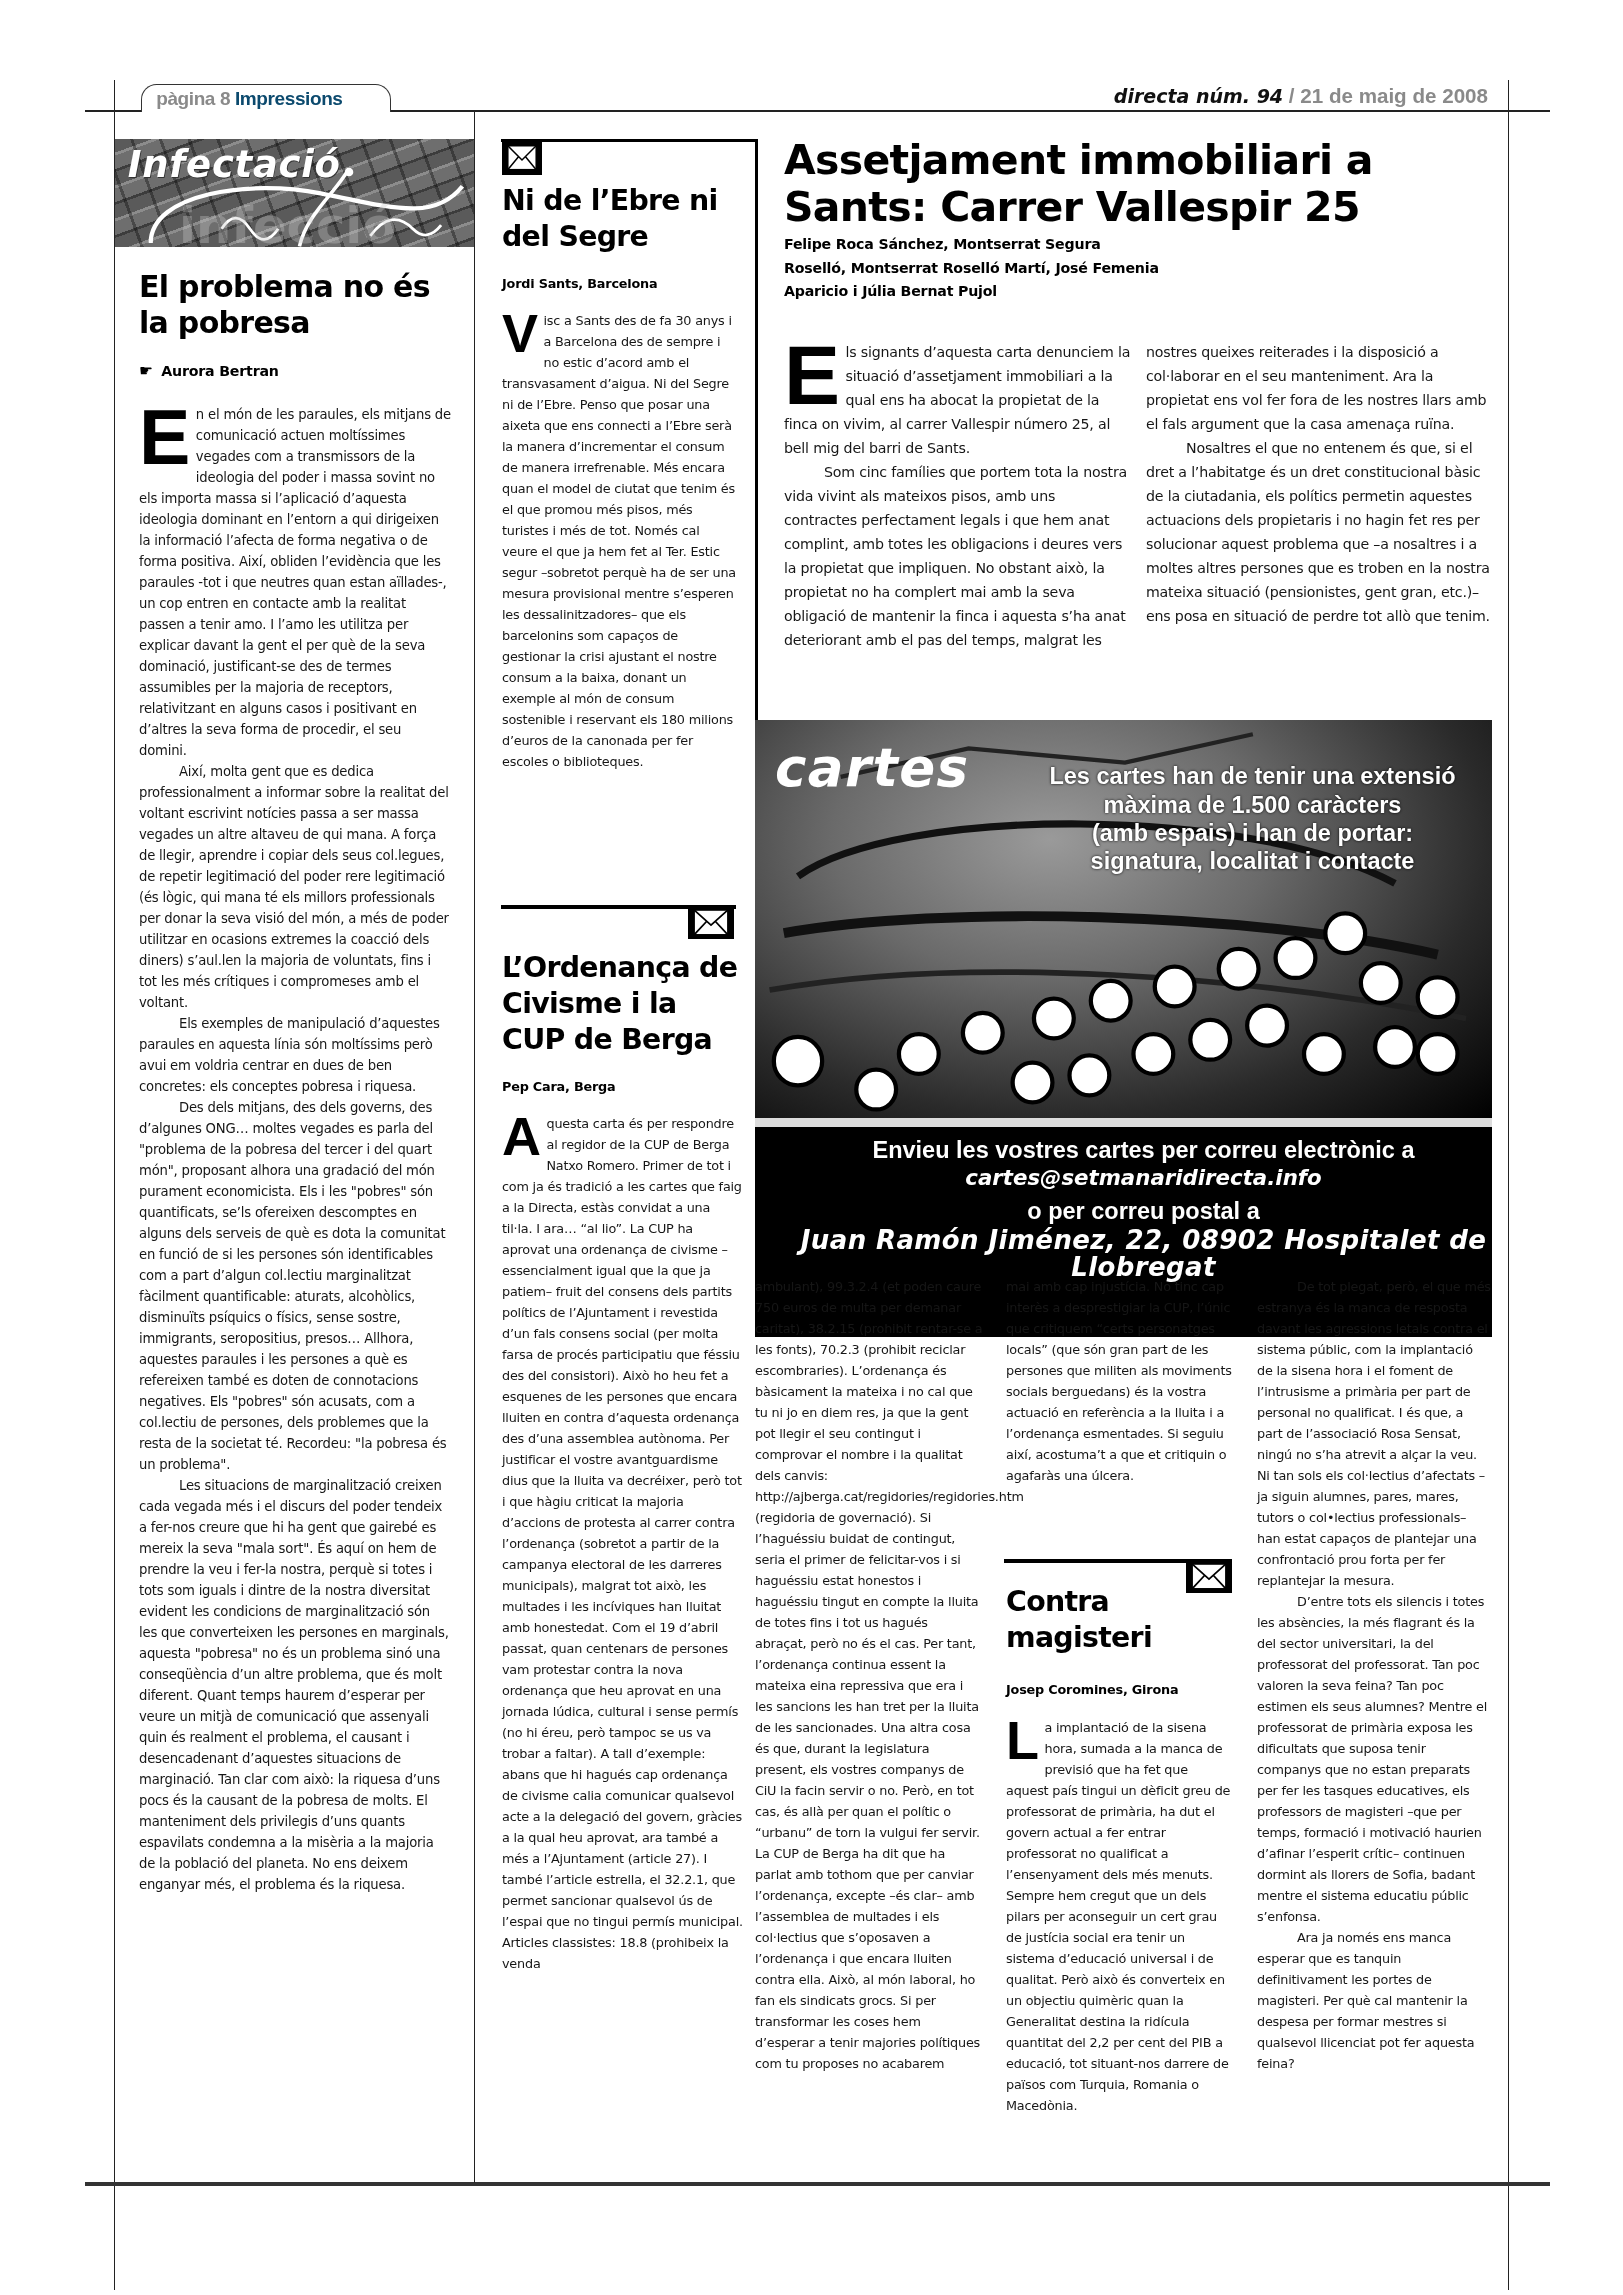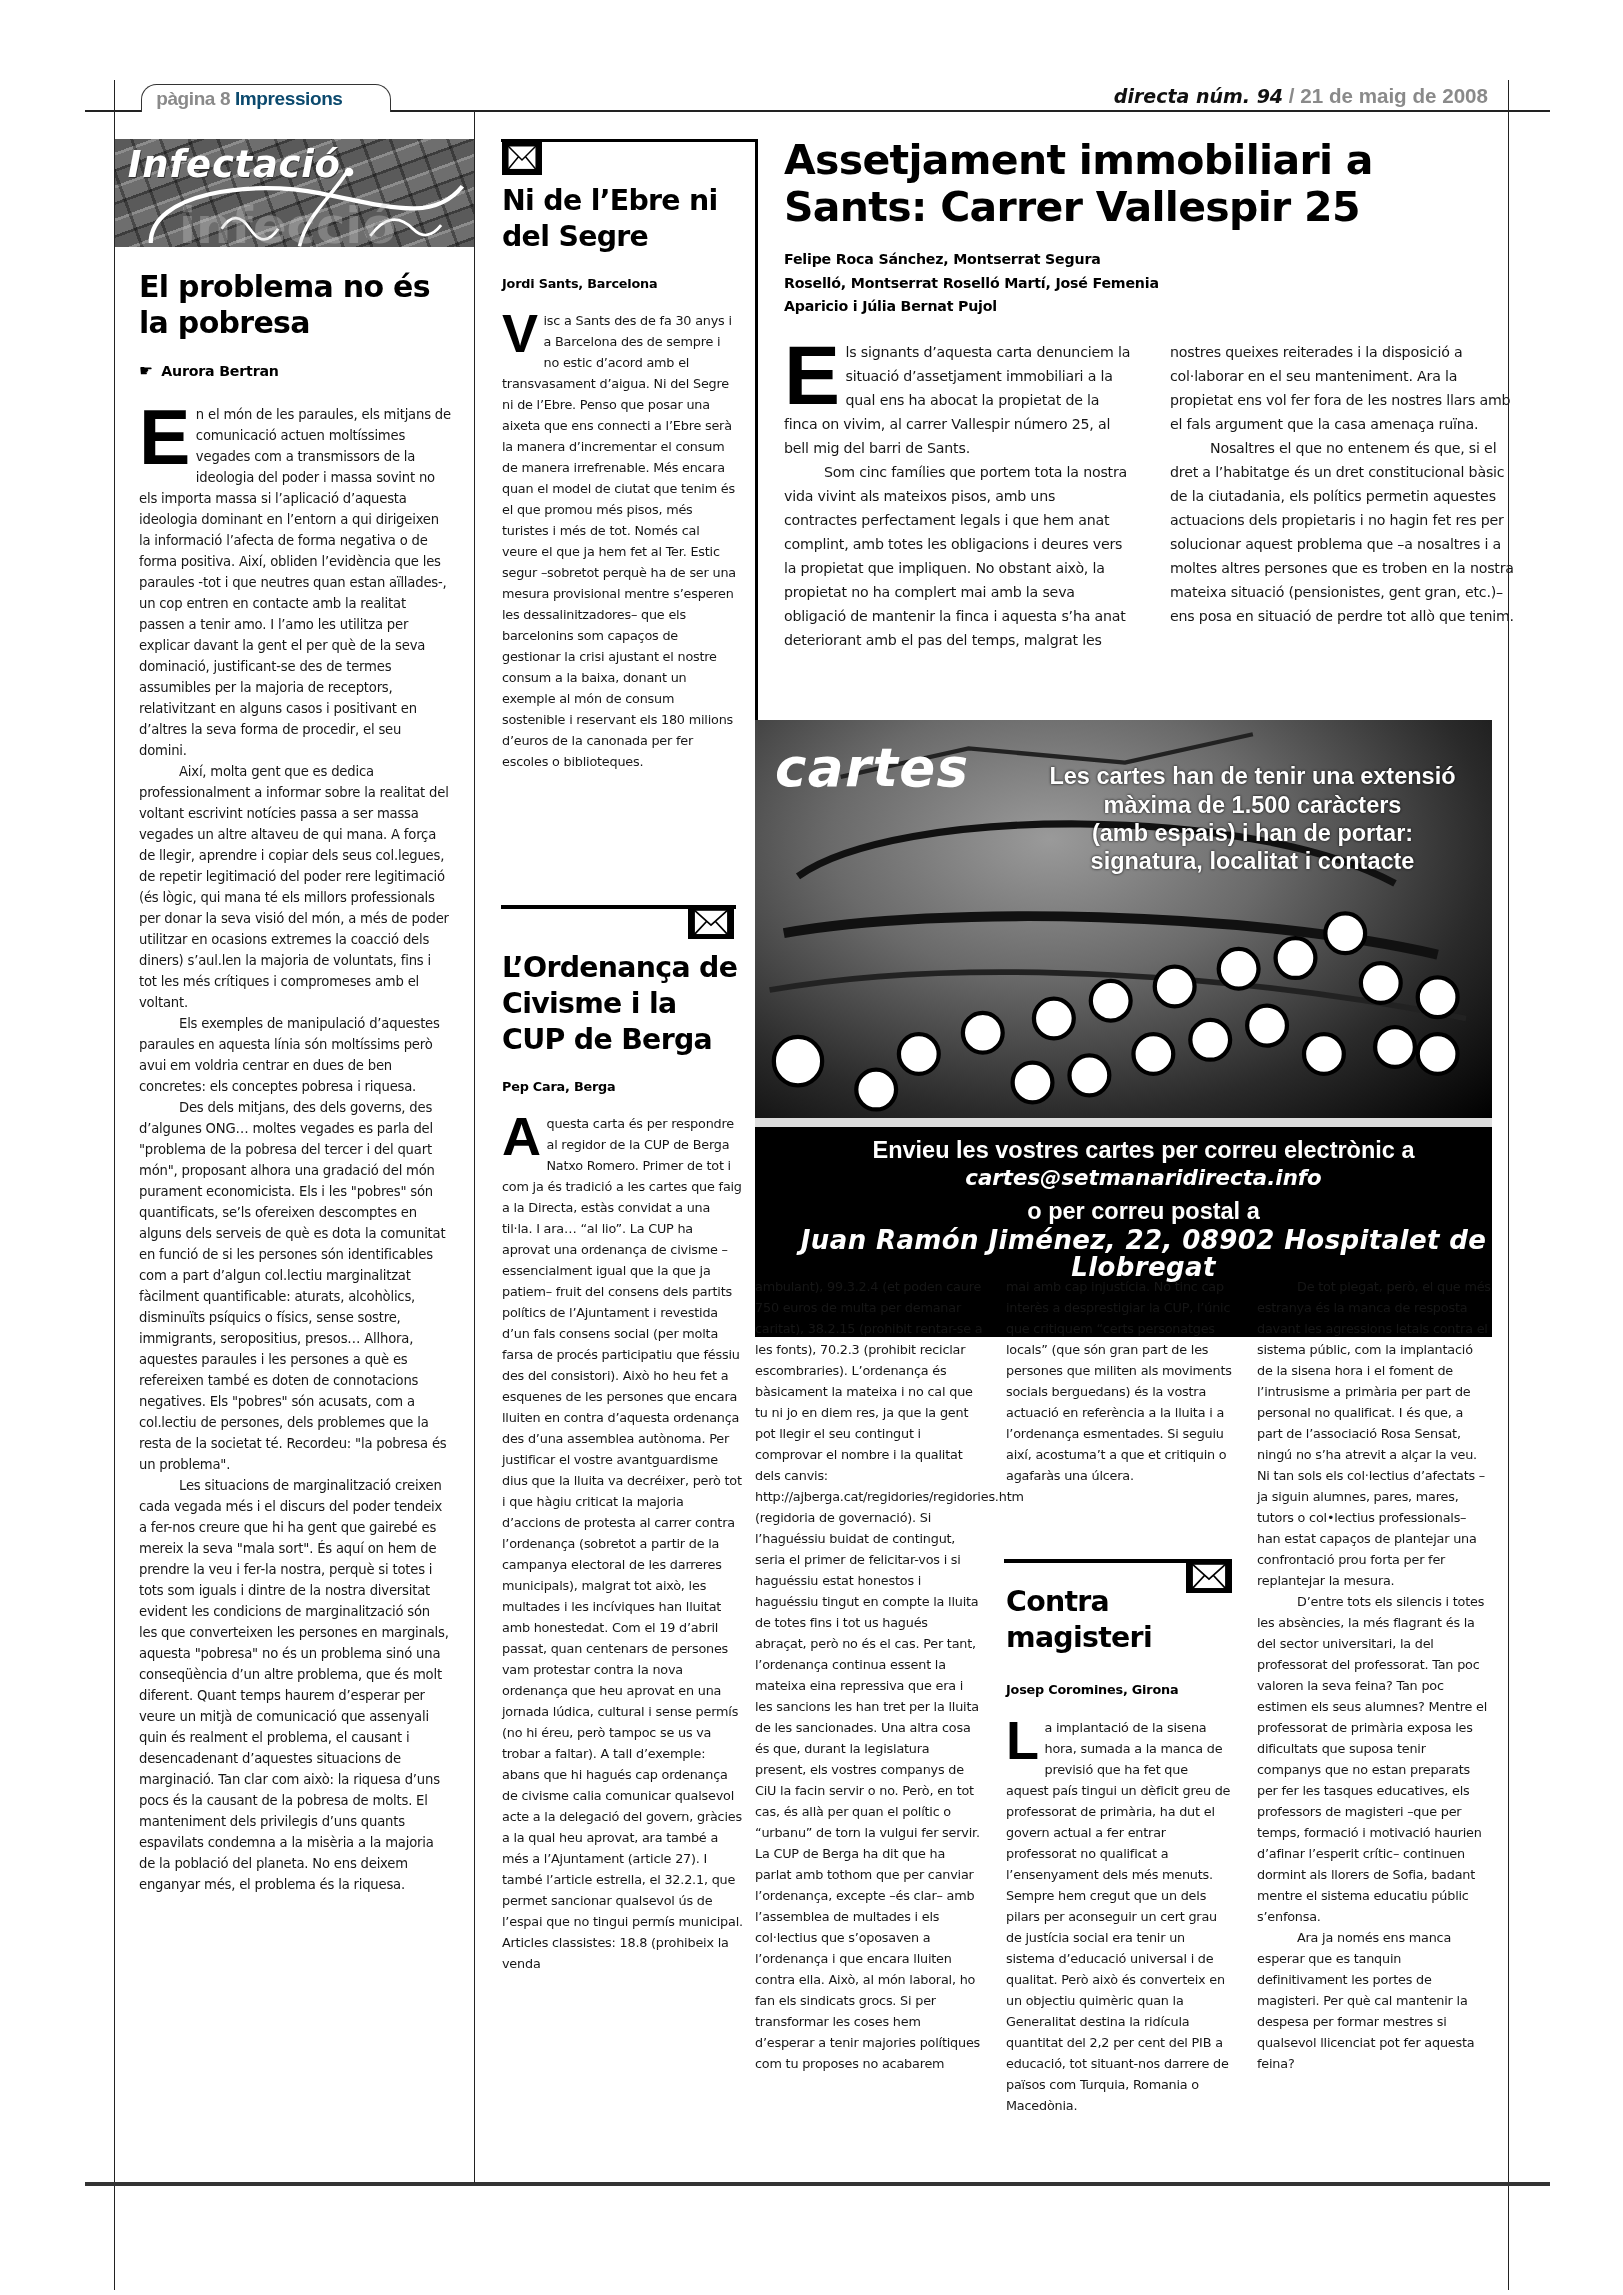--- a/index.html
+++ b/index.html
@@ -189,28 +189,28 @@
   <h2 class="headline" style="font-size:28.4px; line-height:36px;">L’Ordenança de Civisme i la CUP de Berga</h2>
   <div class="byline" style="margin-top:21.3px; font-size:12.8px;">Pep Cara, Berga</div>
   <div class="body-text" style="margin-top:18.5px; font-size:12.8px; line-height:21px;">
     <span class="dropcap small">A</span>
     <p class="first">questa carta és per respondre al regidor de la CUP de Berga Natxo Romero. Primer de tot i com ja és tradició a les cartes que faig a la Directa, estàs convidat a una til·la. I ara… “al lio”. La CUP ha aprovat una ordenança de civisme –essencialment igual que la que ja patiem– fruit del consens dels partits polítics de l’Ajuntament i revestida d’un fals consens social (per molta farsa de procés participatiu que féssiu des del consistori). Això ho heu fet a esquenes de les persones que encara lluiten en contra d’aquesta ordenança des d’una assemblea autònoma. Per justificar el vostre avantguardisme dius que la lluita va decréixer, però tot i que hàgiu criticat la majoria d’accions de protesta al carrer contra l’ordenança (sobretot a partir de la campanya electoral de les darreres municipals), malgrat tot això, les multades i les incíviques han lluitat amb honestedat. Com el 19 d’abril passat, quan centenars de persones vam protestar contra la nova ordenança que heu aprovat en una jornada lúdica, cultural i sense permís (no hi éreu, però tampoc se us va trobar a faltar). A tall d’exemple: abans que hi hagués cap ordenança de civisme calia comunicar qualsevol acte a la delegació del govern, gràcies a la qual heu aprovat, ara també a més a l’Ajuntament (article 27). I també l’article estrella, el 32.2.1, que permet sancionar qualsevol ús de l’espai que no tingui permís municipal. Articles classistes: 18.8 (prohibeix la venda</p>
   </div>
 </div>
 
 <div class="col" style="left:784px; top:137px; width:711px;">
   <h1 class="headline" style="font-size:41px; line-height:47px; width:612px;">Assetjament immobiliari a Sants: Carrer Vallespir 25</h1>
-  <div class="byline" style="margin-top:17px; font-size:14.2px; line-height:23.5px; width:377px;">Felipe Roca Sánchez, Montserrat Segura Roselló, Montserrat Roselló Martí, José Femenia Aparicio i Júlia Bernat Pujol</div>
+  <div class="byline" style="margin-top:2px; font-size:14.2px; line-height:23.5px; width:377px;">Felipe Roca Sánchez, Montserrat Segura Roselló, Montserrat Roselló Martí, José Femenia Aparicio i Júlia Bernat Pujol</div>
 </div>
 <div class="col body-text" style="left:784px; top:340px; width:348px; font-size:14.2px; line-height:24px;">
   <span class="dropcap" style="font-size:84px; line-height:65px;">E</span>
   <p class="first">ls signants d’aquesta carta denunciem la situació d’assetjament immobiliari a la qual ens ha abocat la propietat de la finca on vivim, al carrer Vallespir número 25, al bell mig del barri de Sants.</p>
   <p>Som cinc famílies que portem tota la nostra vida vivint als mateixos pisos, amb uns contractes perfectament legals i que hem anat complint, amb totes les obligacions i deures vers la propietat que impliquen. No obstant això, la propietat no ha complert mai amb la seva obligació de mantenir la finca i aquesta s’ha anat deteriorant amb el pas del temps, malgrat les</p>
 </div>
-<div class="col body-text" style="left:1146px; top:340px; width:348px; font-size:14.2px; line-height:24px;margin-left:24px;">
+<div class="col body-text" style="left:1146px; top:340px; width:348px; font-size:14.2px; line-height:24px;">
   <p class="first">nostres queixes reiterades i la disposició a col·laborar en el seu manteniment. Ara la propietat ens vol fer fora de les nostres llars amb el fals argument que la casa amenaça ruïna.</p>
   <p>Nosaltres el que no entenem és que, si el dret a l’habitatge és un dret constitucional bàsic de la ciutadania, els polítics permetin aquestes actuacions dels propietaris i no hagin fet res per solucionar aquest problema que –a nosaltres i a moltes altres persones que es troben en la nostra mateixa situació (pensionistes, gent gran, etc.)– ens posa en situació de perdre tot allò que tenim.</p>
 </div>
 
 <div class="cartes-box">
   <div class="cartes-art">
     <svg width="737" height="398" viewBox="0 0 1036 560">
       <path d="M60 220 C 200 120, 700 120, 900 230" stroke="#111" stroke-width="10" fill="none"></path>
       <path d="M40 300 C 260 260, 700 270, 960 330" stroke="#111" stroke-width="14" fill="none"></path>
       <path d="M20 380 C 300 330, 700 360, 1000 420" stroke="#222" stroke-width="8" fill="none"></path>

